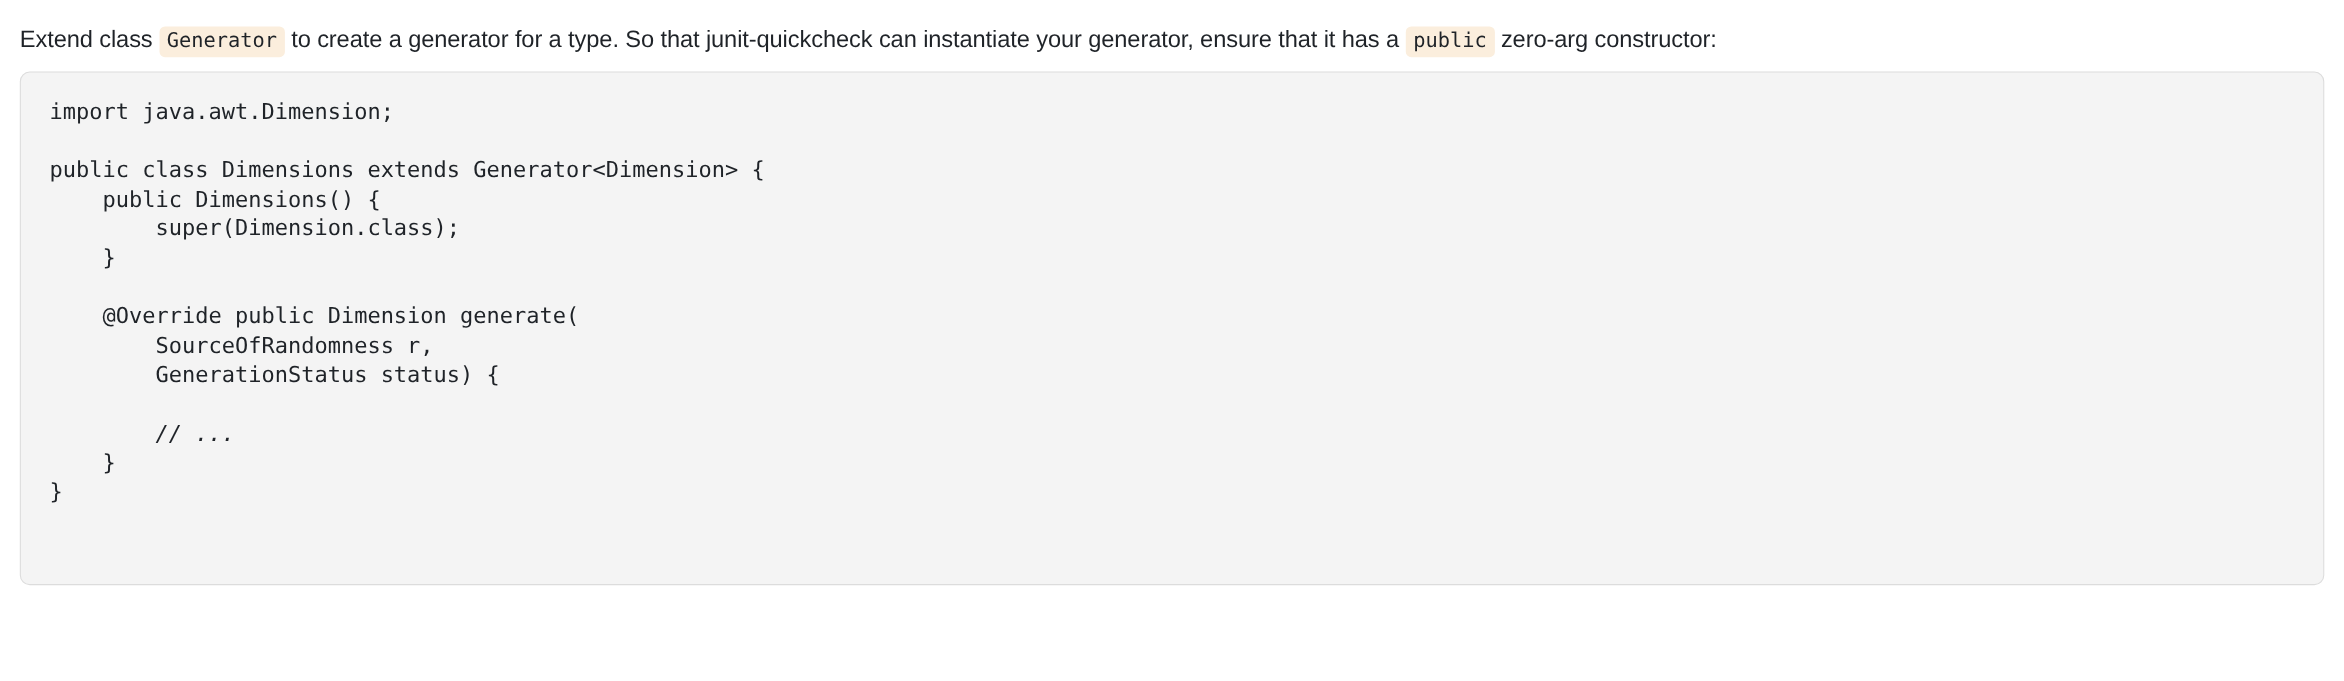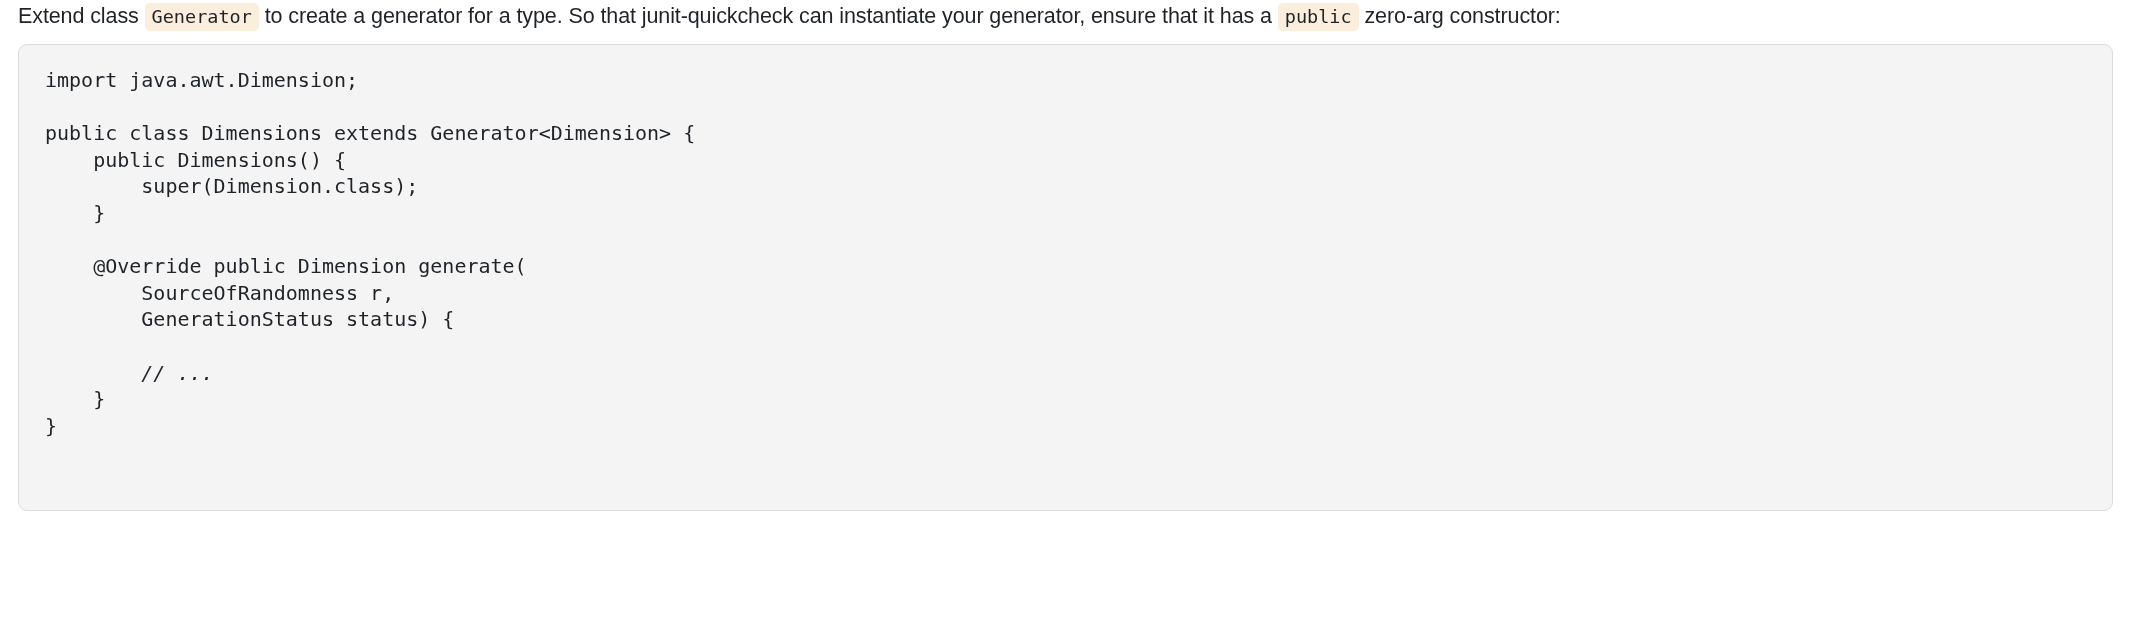--- a/index.html
+++ b/index.html
@@ -21,21 +21,21 @@
     padding: 0px 18px 0 18px;
   }
 
   
   .intro {
     font-family: "Liberation Sans", sans-serif;
     font-size: 21.5px;
     line-height: 32px;
     color: #1f2328;
     margin: 0;
-    padding: 0 0 0 0;
+    padding: 20px 0 0 0;
     white-space: nowrap;
     letter-spacing: -0.1px;
   }
   .intro .txt {
     white-space: pre;
   }
 
   code.inline {
     font-family: "DejaVu Sans Mono", "Liberation Mono", monospace;
     font-size: 18.5px;

